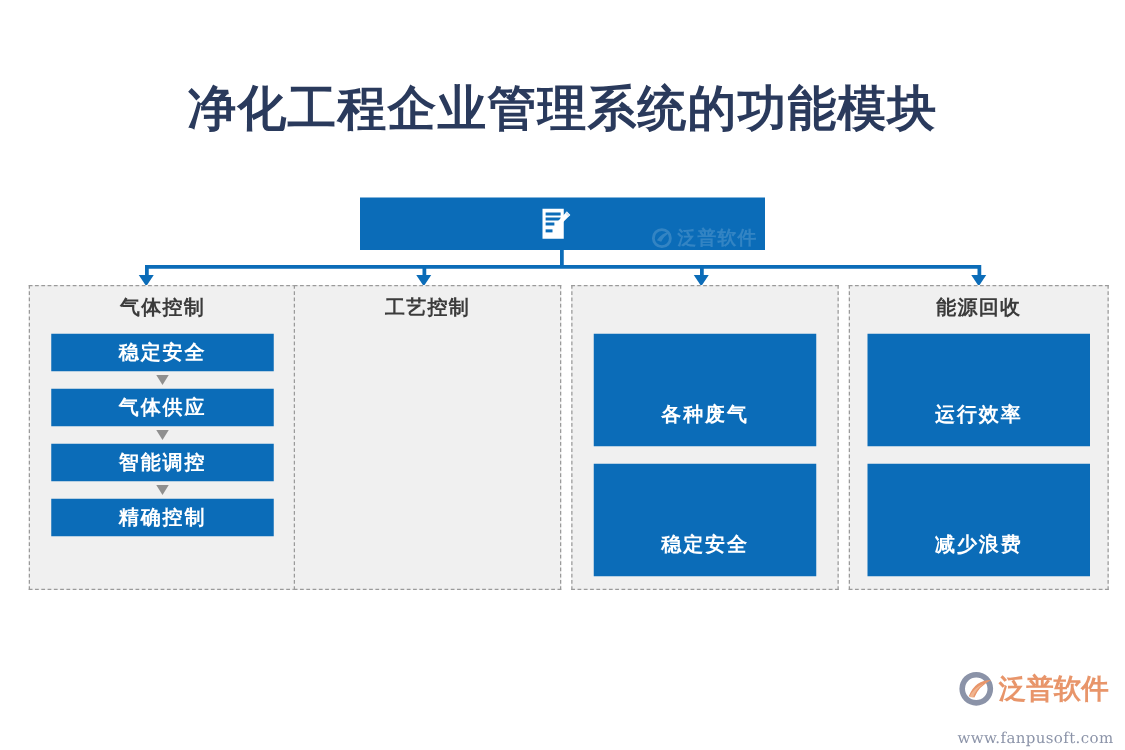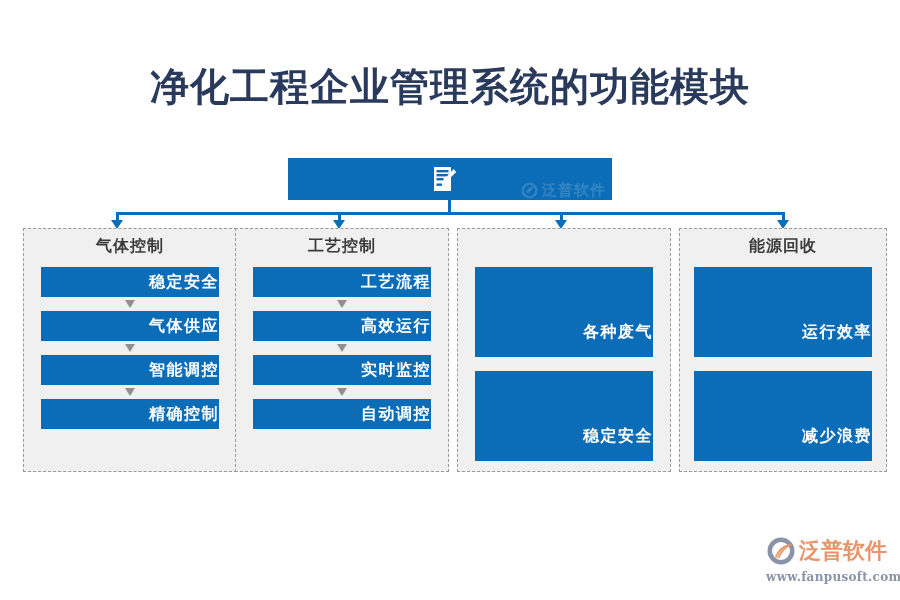--- a/index.html
+++ b/index.html
@@ -147,21 +147,21 @@
     top: 38px;
     width: 100%;
     display: flex;
     flex-direction: column;
     align-items: center;
   }
   .item-box {
     background: #0b6cb8;
     display: flex;
     align-items: center;
-    justify-content: flex-end;
+    justify-content: center;
     box-sizing: border-box;
   }
   .item-label {
     font-family: "DejaVu Serif", "Liberation Serif", serif;
     font-size: 16px;
     font-weight: 700;
     color: #ffffff;
     letter-spacing: 1.5px;
     white-space: nowrap;
   }
@@ -201,24 +201,24 @@
     font-size: 22px;
     font-weight: 700;
     color: #e8956a;
     letter-spacing: 0px;
     margin-left: 3px;
     white-space: nowrap;
   }
   .brand-url {
     font-family: "DejaVu Serif", "Liberation Serif", serif;
     font-size: 12px;
-    font-weight: 700;
+    font-weight: 400;
     color: #8b93a8;
     letter-spacing: 0.3px;
-    margin-top: 2px;
+    margin-top: 15px;
     white-space: nowrap;
   }
 </style>
 </head>
 <body>
 
 <div id="stage">
 
   <div class="page-title">净化工程企业管理系统的功能模块</div>
 
@@ -273,37 +273,20 @@
       </div>
       <div class="item-arrow"></div>
       <div class="item-box">
         <span class="item-label">精确控制</span>
       </div>
     </div>
   </div>
 
   <div class="column col-dense" style="left:235px; width:214px;">
     <div class="column-title">工艺控制</div>
-    <div class="items">
-      <div class="item-box">
-        <span class="item-label">工艺流程</span>
-      </div>
-      <div class="item-arrow"></div>
-      <div class="item-box">
-        <span class="item-label">高效运行</span>
-      </div>
-      <div class="item-arrow"></div>
-      <div class="item-box">
-        <span class="item-label">实时监控</span>
-      </div>
-      <div class="item-arrow"></div>
-      <div class="item-box">
-        <span class="item-label">自动调控</span>
-      </div>
-    </div>
   </div>
 
   <div class="column col-sparse" style="left:457px; width:214px;">
     <div class="items">
       <div class="item-box">
         <span class="item-label">各种废气</span>
       </div>
       <div class="item-gap"></div>
       <div class="item-box">
         <span class="item-label">稳定安全</span>

